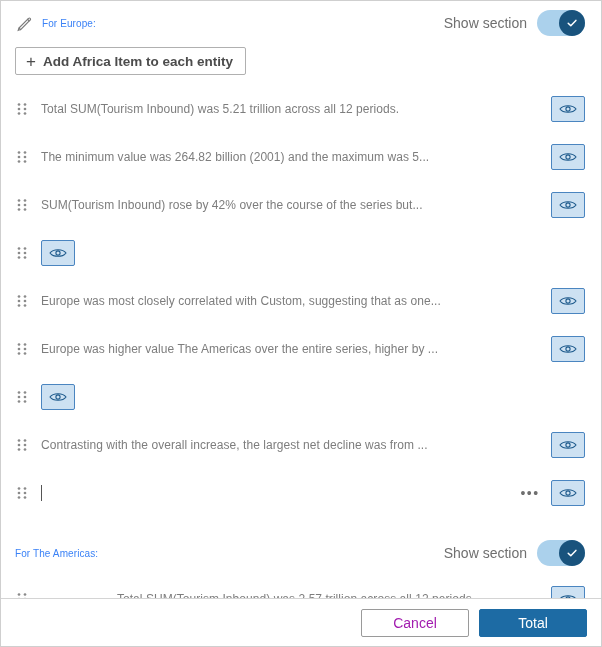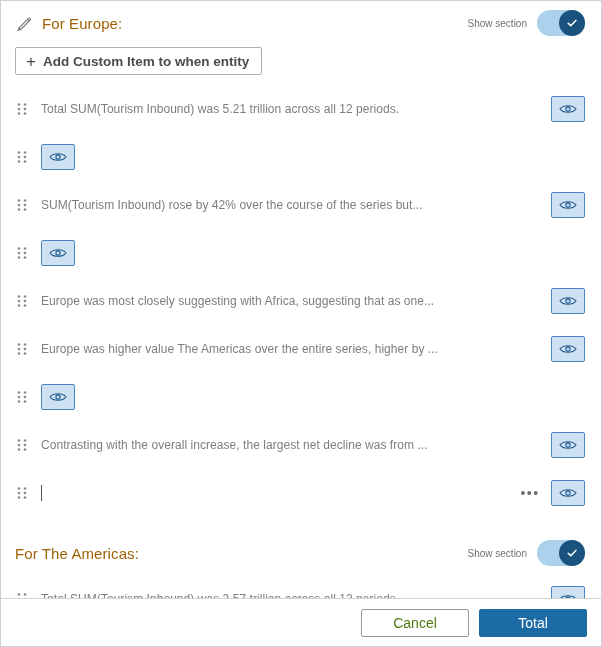--- a/index.html
+++ b/index.html
@@ -48,29 +48,29 @@
     height: 18px;
     flex: 0 0 auto;
     margin-right: 9px;
     display: block;
   }
   .pencil-spacer {
     width: 0px;
     flex: 0 0 auto;
   }
   .section-title {
-    font-size: 15px;
-    color: #a16207;
+    font-size: 10px;
+    color: #3b82f6;
     letter-spacing: 0.1px;
     white-space: nowrap;
   }
   .section-head .spacer { flex: 1 1 auto; }
 
   .show-label {
-    font-size: 10px;
+    font-size: 14px;
     color: #6f6f6f;
     margin-right: 10px;
     white-space: nowrap;
   }
 
   
   .toggle {
     position: relative;
     width: 48px;
     height: 26px;
@@ -222,21 +222,21 @@
     font-size: 14px;
     border-radius: 2px;
     cursor: pointer;
     display: inline-flex;
     align-items: center;
     justify-content: center;
   }
   .btn-cancel {
     border: 1px solid #9a9a9a;
     background: #ffffff;
-    color: #4d7c0f;
+    color: #a21caf;
     margin-right: 10px;
   }
   .btn-save {
     border: 1px solid #1d6ba4;
     background: #1d6ba4;
     color: #ffffff;
   }
 </style>
 </head>
 <body>
@@ -263,21 +263,21 @@
             <svg width="14" height="14" viewBox="0 0 14 14">
               <path d="M3.2 7.2 L5.8 9.8 L10.9 4.4" fill="none" stroke="#ffffff" stroke-width="1.5" stroke-linecap="round" stroke-linejoin="round"></path>
             </svg>
           </div>
         </div>
       </div>
 
       <div class="add-row">
         <button class="add-btn">
           <span class="plus">+</span>
-          <span>Add Custom Item to when entity</span>
+          <span>Add Africa Item to each entity</span>
         </button>
       </div>
 
       <div class="rows">
 
         <div class="row">
           <svg class="drag-handle" viewBox="0 0 14 18">
             <g fill="#8a8a8a">
               <circle cx="4" cy="4.5" r="1.35"></circle>
                 <circle cx="10" cy="4.5" r="1.35"></circle>
@@ -300,20 +300,21 @@
           <svg class="drag-handle" viewBox="0 0 14 18">
             <g fill="#8a8a8a">
               <circle cx="4" cy="4.5" r="1.35"></circle>
                 <circle cx="10" cy="4.5" r="1.35"></circle>
               <circle cx="4" cy="9" r="1.35"></circle>
                 <circle cx="10" cy="9" r="1.35"></circle>
               <circle cx="4" cy="13.5" r="1.35"></circle>
                 <circle cx="10" cy="13.5" r="1.35"></circle>
             </g>
           </svg>
+          <span class="row-text">The minimum value was 264.82 billion (2001) and the maximum was 5...</span>
           <div class="eye-btn">
             <svg width="18" height="12" viewBox="0 0 18 12">
               <path d="M1 6 C4 1.6, 14 1.6, 17 6 C14 10.4, 4 10.4, 1 6 Z" fill="none" stroke="#1d5a8c" stroke-width="1.1"></path>
               <circle cx="9" cy="6" r="2.1" fill="none" stroke="#1d5a8c" stroke-width="1.1"></circle>
             </svg>
           </div>
         </div>
 
         <div class="row">
           <svg class="drag-handle" viewBox="0 0 14 18">
@@ -358,21 +359,21 @@
           <svg class="drag-handle" viewBox="0 0 14 18">
             <g fill="#8a8a8a">
               <circle cx="4" cy="4.5" r="1.35"></circle>
                 <circle cx="10" cy="4.5" r="1.35"></circle>
               <circle cx="4" cy="9" r="1.35"></circle>
                 <circle cx="10" cy="9" r="1.35"></circle>
               <circle cx="4" cy="13.5" r="1.35"></circle>
                 <circle cx="10" cy="13.5" r="1.35"></circle>
             </g>
           </svg>
-          <span class="row-text">Europe was most closely suggesting with Africa, suggesting that as one...</span>
+          <span class="row-text">Europe was most closely correlated with Custom, suggesting that as one...</span>
           <div class="eye-btn">
             <svg width="18" height="12" viewBox="0 0 18 12">
               <path d="M1 6 C4 1.6, 14 1.6, 17 6 C14 10.4, 4 10.4, 1 6 Z" fill="none" stroke="#1d5a8c" stroke-width="1.1"></path>
               <circle cx="9" cy="6" r="2.1" fill="none" stroke="#1d5a8c" stroke-width="1.1"></circle>
             </svg>
           </div>
         </div>
 
         <div class="row">
           <svg class="drag-handle" viewBox="0 0 14 18">
@@ -452,21 +453,21 @@
             <svg width="18" height="12" viewBox="0 0 18 12">
               <path d="M1 6 C4 1.6, 14 1.6, 17 6 C14 10.4, 4 10.4, 1 6 Z" fill="none" stroke="#1d5a8c" stroke-width="1.1"></path>
               <circle cx="9" cy="6" r="2.1" fill="none" stroke="#1d5a8c" stroke-width="1.1"></circle>
             </svg>
           </div>
         </div>
 
       </div>
     </div>
 
-    <div style="margin-top:14px;">
+    <div style="margin-top:14px;text-align:center;">
 
       <div class="section-head">
         <span class="pencil-spacer"></span>
         <span class="section-title">For The Americas:</span>
         <span class="spacer"></span>
         <span class="show-label">Show section</span>
         <div class="toggle">
           <div class="knob">
             <svg width="14" height="14" viewBox="0 0 14 14">
               <path d="M3.2 7.2 L5.8 9.8 L10.9 4.4" fill="none" stroke="#ffffff" stroke-width="1.5" stroke-linecap="round" stroke-linejoin="round"></path>

